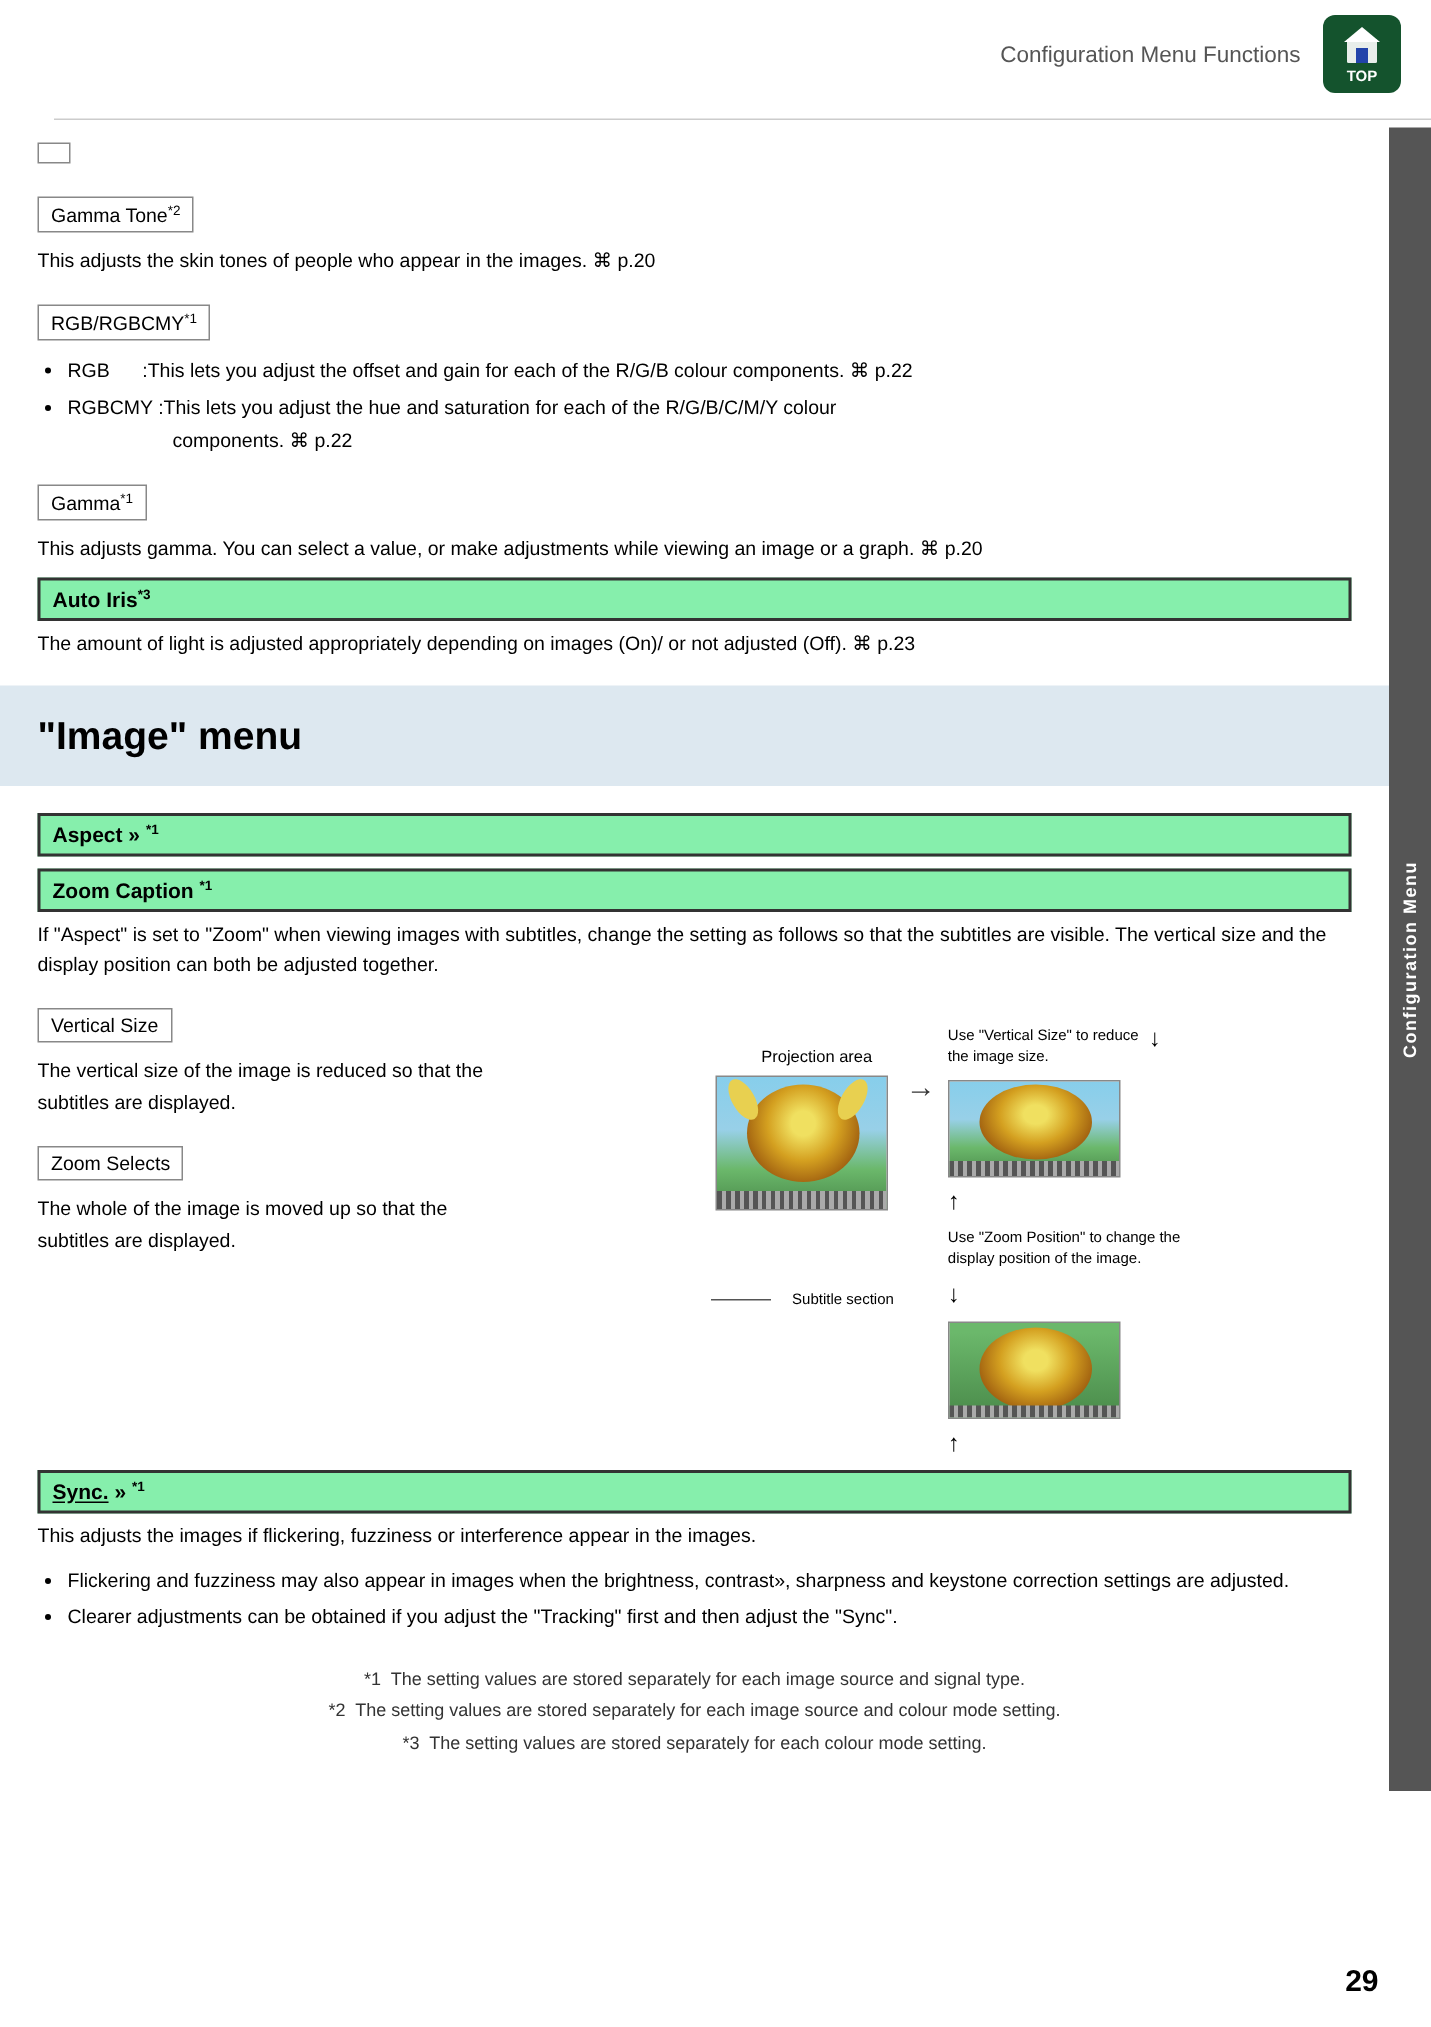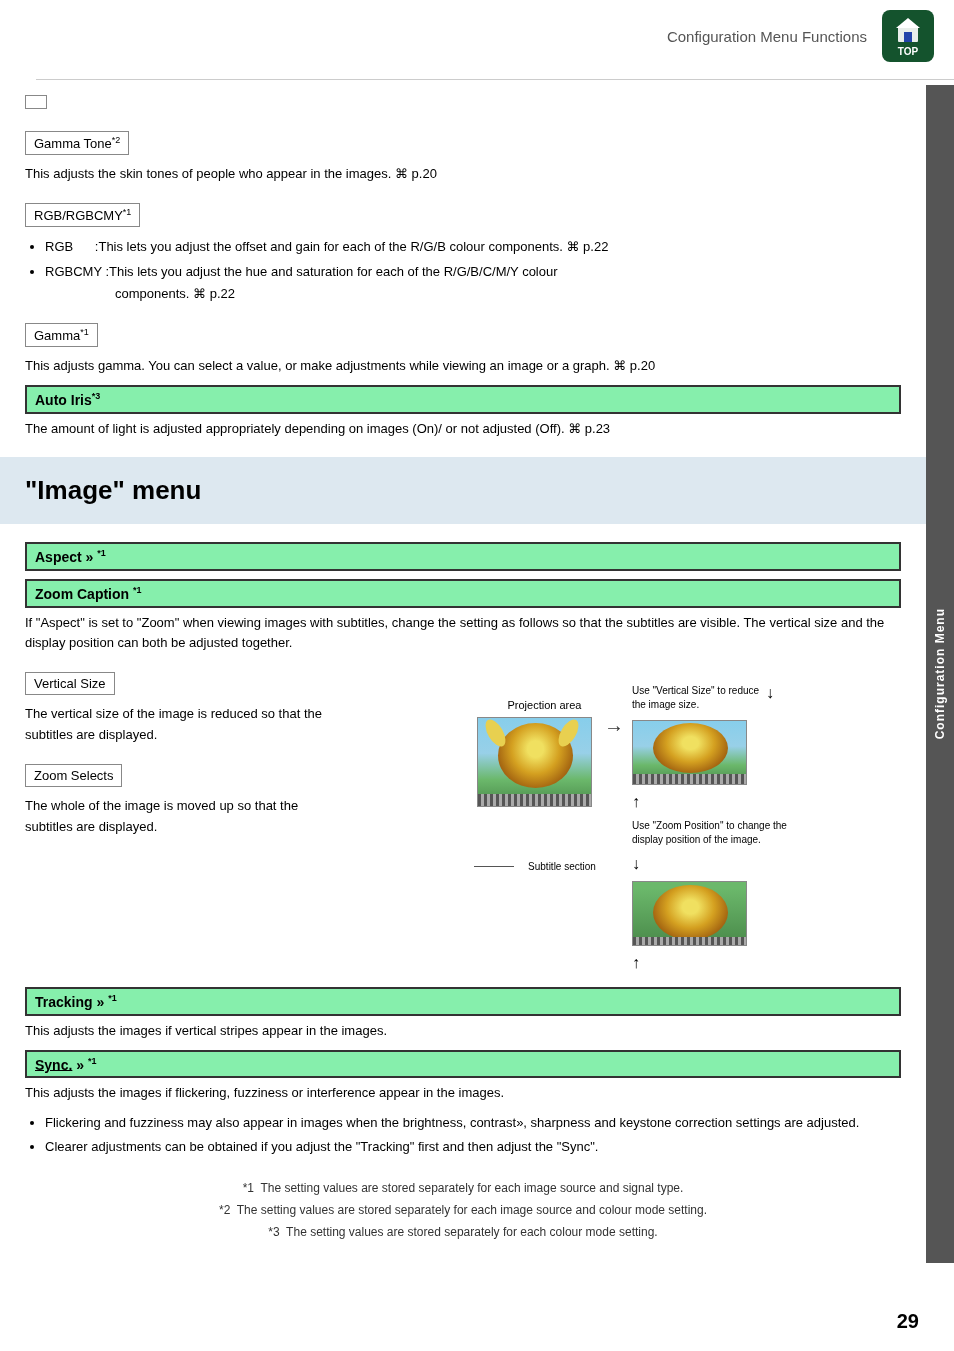--- a/index.html
+++ b/index.html
@@ -358,28 +358,20 @@
                 <div style="position:absolute;bottom:5px;left:20px;width:75px;height:55px;background:radial-gradient(ellipse at 50% 40%, #f0e060 15%, #d4a020 45%, #a06010 75%);border-radius:50%;"></div>
                 <div style="position:absolute;bottom:0;left:0;right:0;height:8px;background:repeating-linear-gradient(90deg,#555 0,#555 3px,#aaa 3px,#aaa 6px);"></div>
               </div>
               <span style="font-size:16px;">↑</span>
             </div>
           </div>
         </div>
       </div>
     </div>
 
-    <div style="margin-top:15px;">
-      <div class="section-box-bold">
-        <span>Tracking</span>
-        <span>»</span>
-        <sup>*1</sup>
-      </div>
-      <div class="body-text">This adjusts the images if vertical stripes appear in the images.</div>
-    </div>
 
     <div>
       <div class="section-box-bold">
         <span class="sync-underline">Sync.</span>
         <span>»</span>
         <sup>*1</sup>
       </div>
       <div class="body-text">This adjusts the images if flickering, fuzziness or interference appear in the images.</div>
       <ul class="bullet-list">
         <li><span>Flickering and fuzziness may also appear in images when the brightness, contrast», sharpness and keystone correction settings are adjusted.</span></li>

